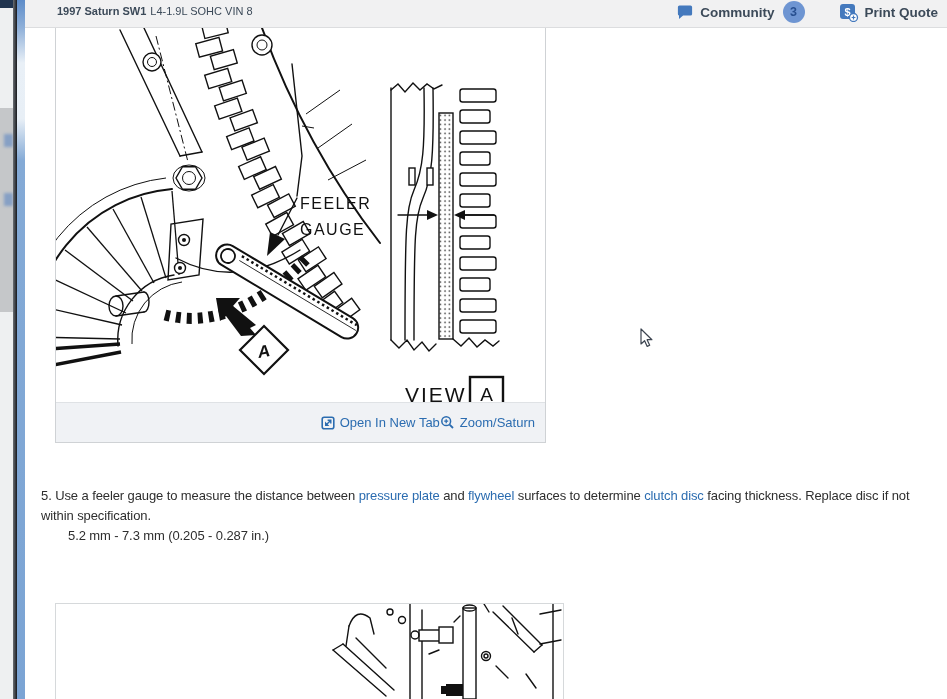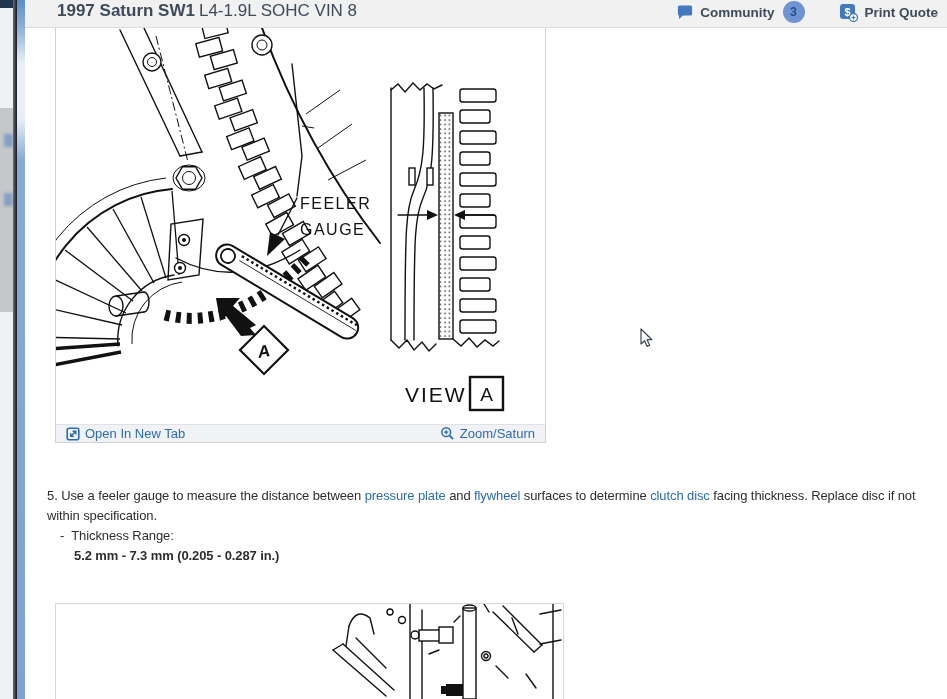--- a/index.html
+++ b/index.html
@@ -13,57 +13,57 @@
   #rail-thumb { left:0; top:108px; width:13px; height:204px; background:#c5c7c9; }
   .rail-mark { left:4px; width:9px; height:13px; background:rgba(92,133,193,.6); filter:blur(1.5px); }
   #rail-divider { left:13px; top:0; width:4px; height:699px;
                   background:linear-gradient(90deg,#6a6f75,#17191d); }
   #rail-blue { left:17px; top:0; width:8px; height:699px;
                background:linear-gradient(180deg,#5d8cc9 0%,#8fb0d9 4%,#e9f0f7 9%,#e8eff6 17%,#84aad6 23%,#7ba4d4 100%); }
 
   
   #top-bar { left:25px; top:0; width:922px; height:28px; background:#f1f1f2;
              border-bottom:1px solid #dcdddf; }
-  #vehicle-title { position:absolute; left:32px; top:0; font-size:17px; color:#3c4a59;
+  #vehicle-title { position:absolute; left:32px; top:0; font-size:11px; color:#3c4a59;
                    line-height:22px; white-space:nowrap;text-align:right; }
   #vehicle-title b { font-weight:700; }
   #vehicle-title span.rest { margin-left:4px; font-weight:400; }
   #top-actions { position:absolute; right:9px; top:0; height:24px; display:flex;
                  align-items:center; gap:8px; color:#3c4a59; font-size:13.5px; font-weight:700; }
   .top-action { display:flex; align-items:center; gap:6px; cursor:pointer; }
   #community-badge { width:22px; height:22px; border-radius:50%; background:#6e95d2;
                      color:#274f8f; font-size:12.5px; font-weight:700; display:flex;
                      align-items:center; justify-content:center; margin-left:2px; }
   #top-actions .spacer { width:18px; }
 
   
   #figure1-box { left:55px; top:28px; width:491px; height:415px;
                  border-left:1px solid #cfd2d5; border-right:1px solid #cfd2d5;
                  border-bottom:1px solid #cfd2d5; background:#fff; }
   #figure1-svg { position:absolute; left:0; top:0; }
-  #figure1-footer { position:absolute; left:0; bottom:0; width:489px; height:18px;
+  #figure1-footer { position:absolute; left:0; bottom:0; width:489px; height:40px;
                     background:#f0f2f5; border-top:1px solid #dfe2e5; display:flex;
-                    align-items:center; justify-content:space-between; padding:0 10px; }
+                    align-items:center; justify-content:flex-end; padding:0 10px; }
   .fig-link { display:flex; align-items:center; gap:5px; color:#2b6cb0; font-size:13px; cursor:pointer; }
 
   
   .ln { stroke:#111; stroke-width:1.4; fill:none; stroke-linecap:round; }
   .ln2 { stroke:#111; stroke-width:2; fill:none; stroke-linecap:round; }
   .thin { stroke:#111; stroke-width:1; fill:none; }
   .z { fill:#fff; stroke:#111; stroke-width:1.4; }
   .blk { fill:#111; stroke:none; }
   .dtext { font-family:"Liberation Sans",sans-serif; fill:#111; }
 
   
-  #step-text { left:47px; top:486px; width:872px; font-size:13px; color:#2e2e2e;
+  #step-text { left:41px; top:486px; width:872px; font-size:13px; color:#2e2e2e;
                line-height:20px; letter-spacing:-0.1px; }
   #step-text a { color:#2b6cb0; text-decoration:none; cursor:pointer; }
   #spec-label-row { padding-left:13px; }
   #spec-label-row .dash { margin-right:7px; }
-  #spec-value-row { padding-left:27px; font-weight:700; }
+  #spec-value-row { padding-left:27px; font-weight:400; }
 
   
   #figure2-box { left:55px; top:603px; width:509px; height:96px; background:#fff;
                  border-top:1px solid #d6d9db; border-left:1px solid #d6d9db;
                  border-right:1px solid #d6d9db; }
 
   #cursor { left:640px; top:328px; }
 </style>
 </head>
 <body>
@@ -261,23 +261,20 @@
       </svg>
       <span>Zoom/Saturn</span>
     </div>
   </div>
 </div>
 
 <div id="step-text" class="abs">
   <div>
     <span>5. Use a feeler gauge to measure the distance between </span><a>pressure plate</a><span> and </span><a>flywheel</a><span> surfaces to determine </span><a>clutch disc</a><span> facing thickness.</span>
     <span>Replace disc if not within specification.</span>
-  </div>
-  <div id="spec-label-row">
-    <span class="dash">-</span><span>Thickness Range:</span>
   </div>
   <div id="spec-value-row">5.2 mm - 7.3 mm (0.205 - 0.287 in.)</div>
 </div>
 
 <div id="figure2-box" class="abs">
   <svg width="507" height="95" viewBox="0 0 507 95">
     <g class="ln">
       <path d="M293,22 Q300,3 314,14 L318,30"></path>
       <line x1="293" y1="22" x2="290" y2="42"></line>
       <circle cx="346" cy="16" r="3.5"></circle>

